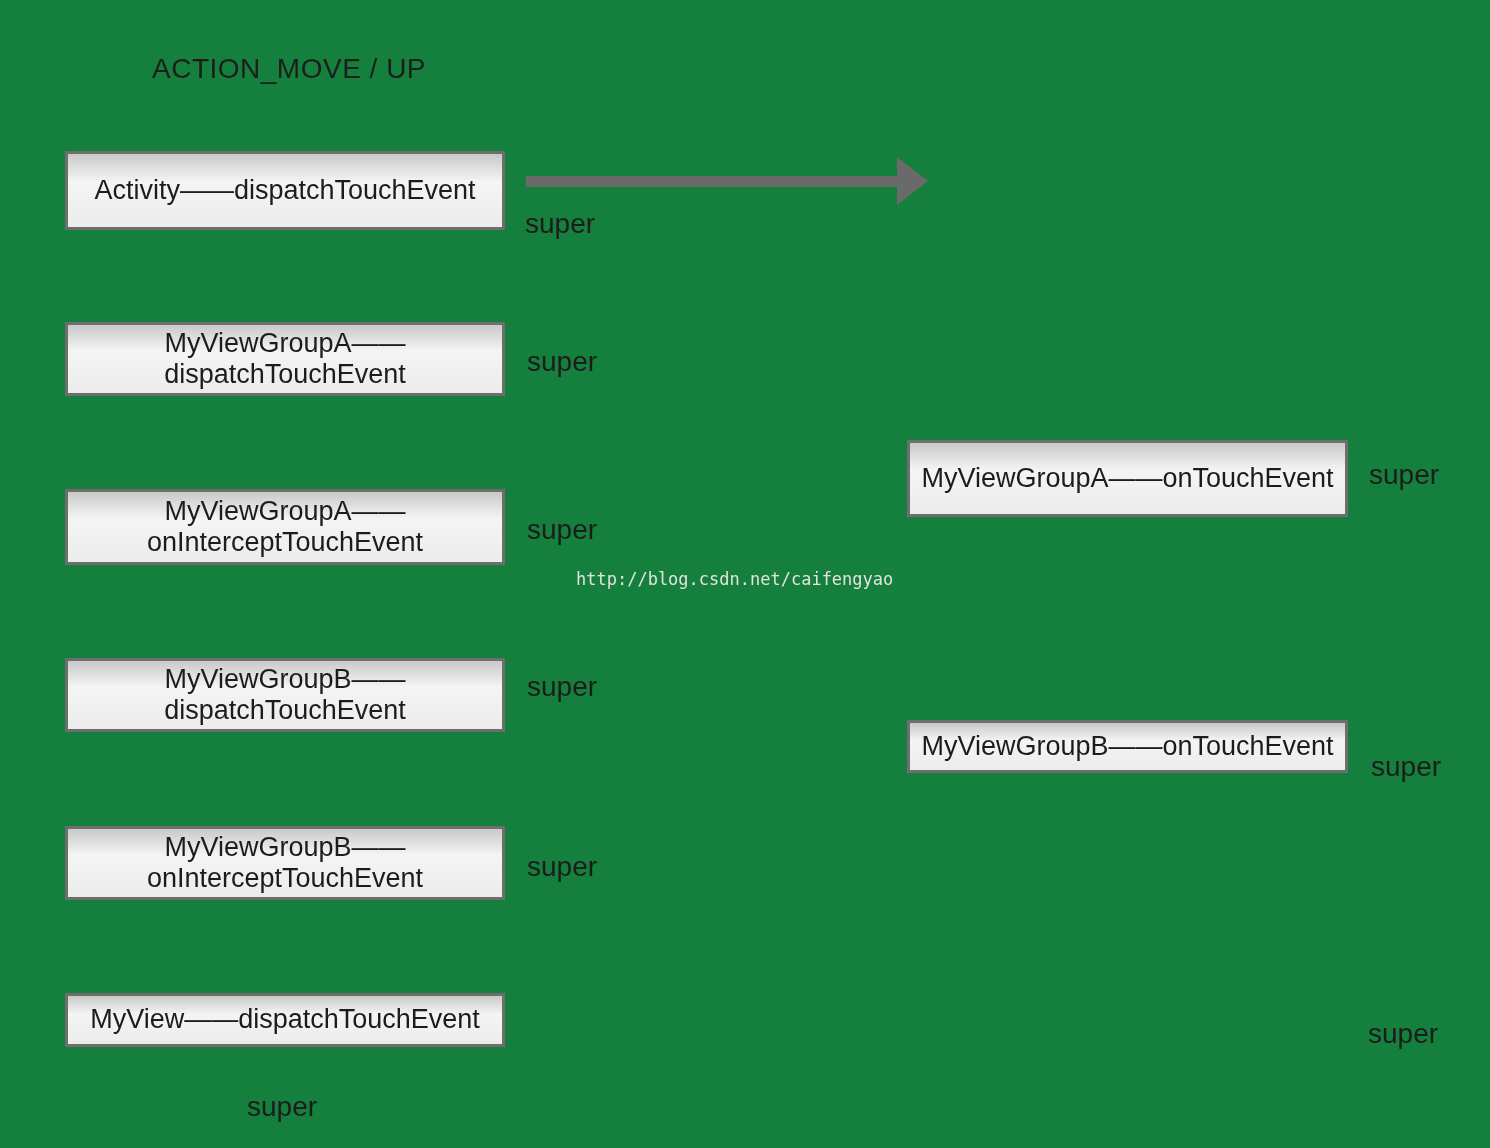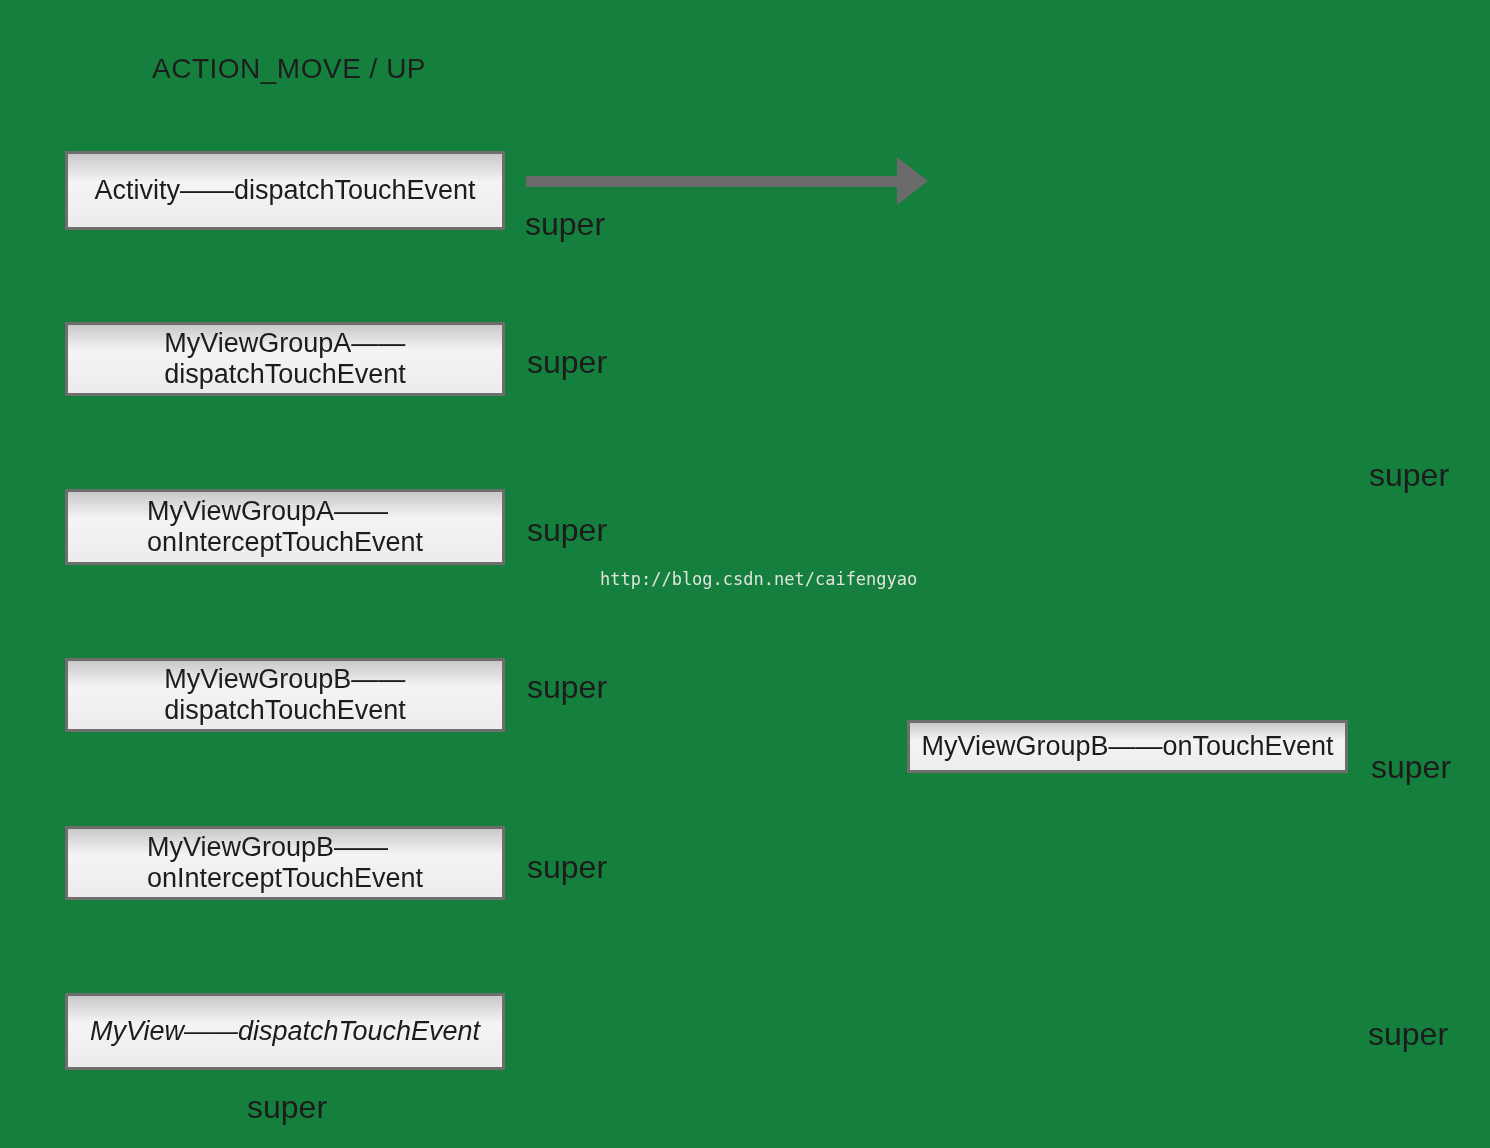--- a/index.html
+++ b/index.html
@@ -25,29 +25,29 @@
     white-space: nowrap;
   }
   .node {
     position: absolute;
     box-sizing: border-box;
     border: 3px solid #6e6e6e;
     background: linear-gradient(to bottom, #c9c9c9 0%, #f4f4f4 38%, #ececec 100%);
     display: flex;
     align-items: center;
     justify-content: center;
-    text-align: left;
+    text-align: center;
     font-size: 27px;
     line-height: 1.16;
     color: #1c1c1c;
     white-space: pre-line;
   }
   .super {
     position: absolute;
-    font-size: 32px;
+    font-size: 28px;
     line-height: 32px;
     color: #1c1c1c;
     white-space: nowrap;
   }
   .arrow-shaft {
     position: absolute;
     left: 526px;
     top: 176px;
     width: 371px;
     height: 11px;
@@ -60,21 +60,21 @@
     top: 157px;
     width: 0;
     height: 0;
     border-top: 24px solid transparent;
     border-bottom: 24px solid transparent;
     border-left: 31px solid #6a6a6a;
     z-index: 3;
   }
   .watermark {
     position: absolute;
-    left: 600px;
+    left: 576px;
     top: 569px;
     font-family: "DejaVu Sans Mono", monospace;
     font-size: 17px;
     color: #e2e2de;
     white-space: nowrap;
   }
 </style>
 </head>
 <body>
 
@@ -87,22 +87,23 @@
 
   <div class="node" style="left:65px; top:151px; width:440px; height:79px;">Activity——dispatchTouchEvent</div>
   <div class="node" style="left:65px; top:322px; width:440px; height:74px;">MyViewGroupA——
 dispatchTouchEvent</div>
   <div class="node" style="left:65px; top:489px; width:440px; height:76px;">MyViewGroupA——
 onInterceptTouchEvent</div>
   <div class="node" style="left:65px; top:658px; width:440px; height:74px;">MyViewGroupB——
 dispatchTouchEvent</div>
   <div class="node" style="left:65px; top:826px; width:440px; height:74px;">MyViewGroupB——
 onInterceptTouchEvent</div>
-  <div class="node" style="left:65px; top:993px; width:440px; height:77px;font-style:italic;">MyView——dispatchTouchEvent</div>
+  <div class="node" style="left:65px; top:993px; width:440px; height:54px;">MyView——dispatchTouchEvent</div>
 
+  <div class="node" style="left:907px; top:440px; width:441px; height:77px;">MyViewGroupA——onTouchEvent</div>
   <div class="node" style="left:907px; top:720px; width:441px; height:53px;">MyViewGroupB——onTouchEvent</div>
 
   <div class="super" style="left:525px; top:208px;">super</div>
   <div class="super" style="left:527px; top:346px;">super</div>
   <div class="super" style="left:527px; top:514px;">super</div>
   <div class="super" style="left:527px; top:671px;">super</div>
   <div class="super" style="left:527px; top:851px;">super</div>
   <div class="super" style="left:247px; top:1091px;">super</div>
 
   <div class="super" style="left:1369px; top:459px;">super</div>

